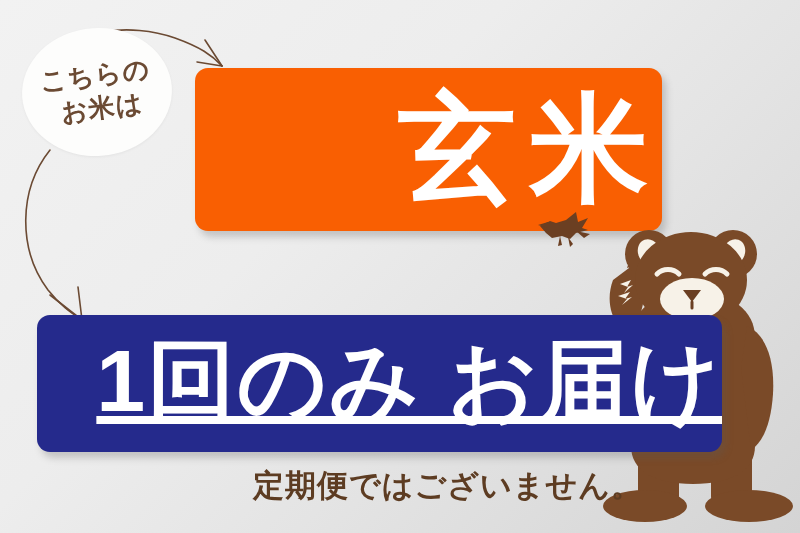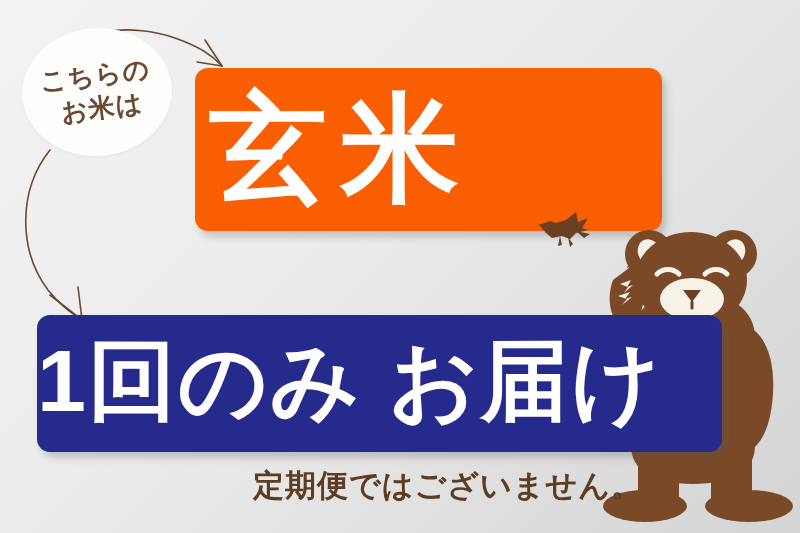--- a/index.html
+++ b/index.html
@@ -75,21 +75,21 @@
     padding-left: 6px;
   }
 
   
   .banner {
     position: absolute;
     box-sizing: border-box;
     border-radius: 13px;
     display: flex;
     align-items: center;
-    justify-content: flex-start;
+    justify-content: flex-end;
     box-shadow: 4px 6px 7px rgba(90,90,90,0.28);
   }
   #orange-banner {
     left: 195px;
     top: 68px;
     width: 467px;
     height: 163px;
     background: #f95f02;
     z-index: 3;
   }
@@ -111,20 +111,21 @@
     z-index: 6;
   }
   #blue-banner-text {
     color: #ffffff;
     font-size: 88px;
     font-weight: bold;
     letter-spacing: 2px;
     line-height: 1;
     transform: translateY(-3px);
     white-space: nowrap;
+    text-decoration: underline;
   }
 
   
   #footnote {
     position: absolute;
     left: 0;
     top: 465px;
     width: 800px;
     text-align: center;
     color: #5d3c22;

